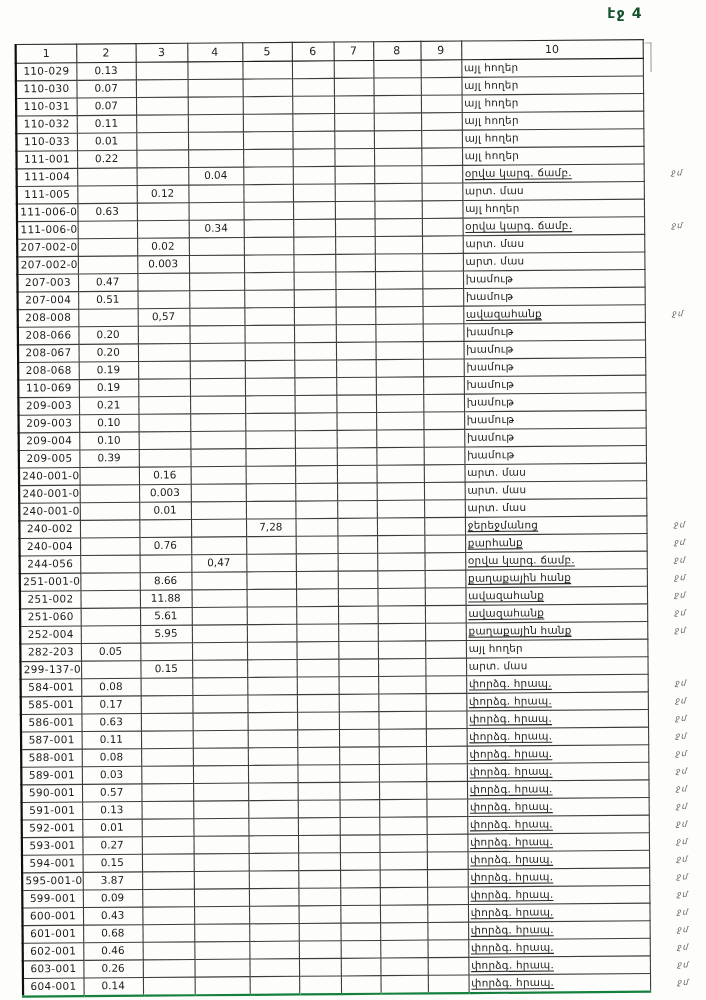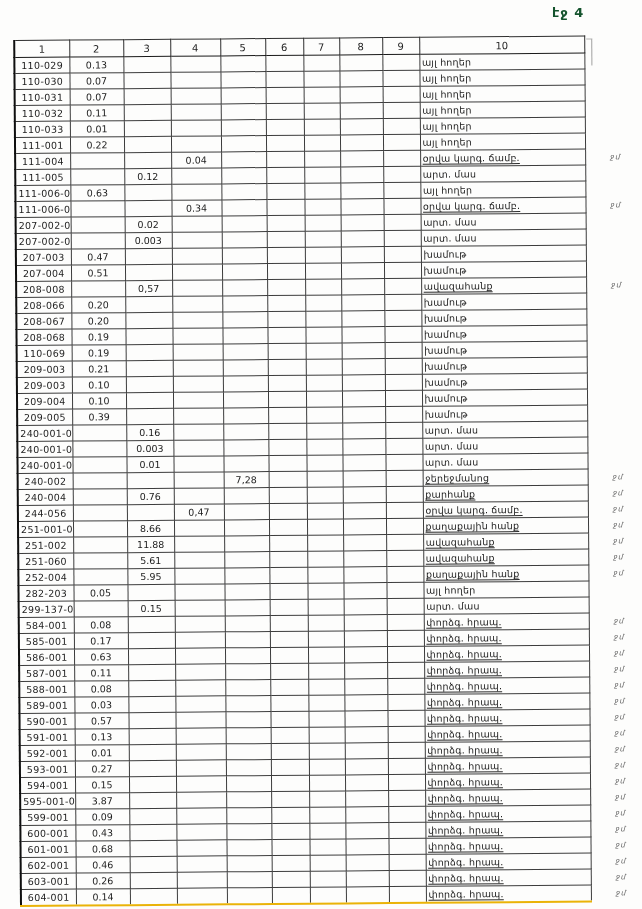--- a/index.html
+++ b/index.html
@@ -33,21 +33,21 @@
     height:16px;padding:0;
     font-size:10px;font-weight:normal;color:#242424;
     text-align:center;vertical-align:middle;
   }
   table.grid td{
     border:1px solid #3d3d3d;
     height:15px;padding:0 2px;
     font-size:9.5px;color:#1c1c1c;
     vertical-align:middle;white-space:nowrap;overflow:hidden;
   }
-  table.grid tr:last-child td{border-bottom:2px solid #eab308;}
+  table.grid tr:last-child td{border-bottom:2px solid #15803d;}
   td.c-code{text-align:center;padding-left:4px;letter-spacing:0.3px;}
   td.c-val{text-align:center;}
   td.c-land{text-align:left;padding-left:4px;font-size:9px;letter-spacing:0.2px;}
   td.c-land span.u{text-decoration:underline;text-underline-offset:2px;text-decoration-color:#2b2b2b;}
   .notes-layer{position:absolute;left:596px;top:0;width:40px;height:100%;}
   .margin-note{
     position:absolute;
     font-size:7.5px;color:#6a6a6a;font-style:italic;
     letter-spacing:1px;transform:rotate(4deg);
   }

